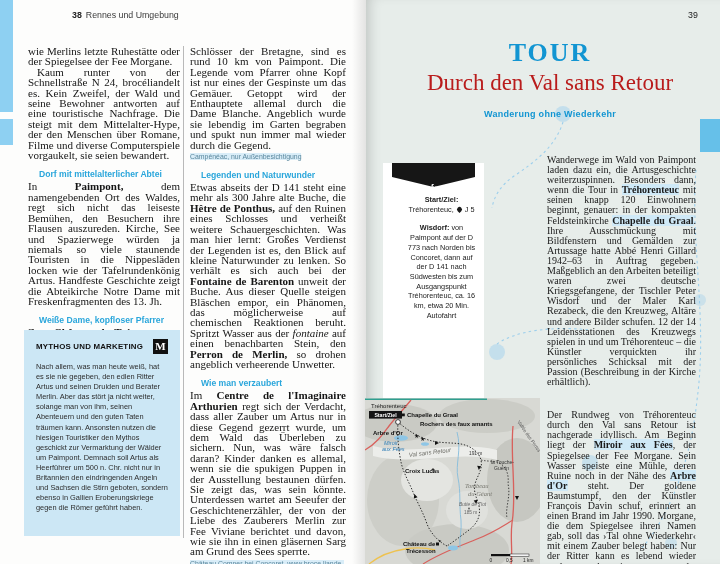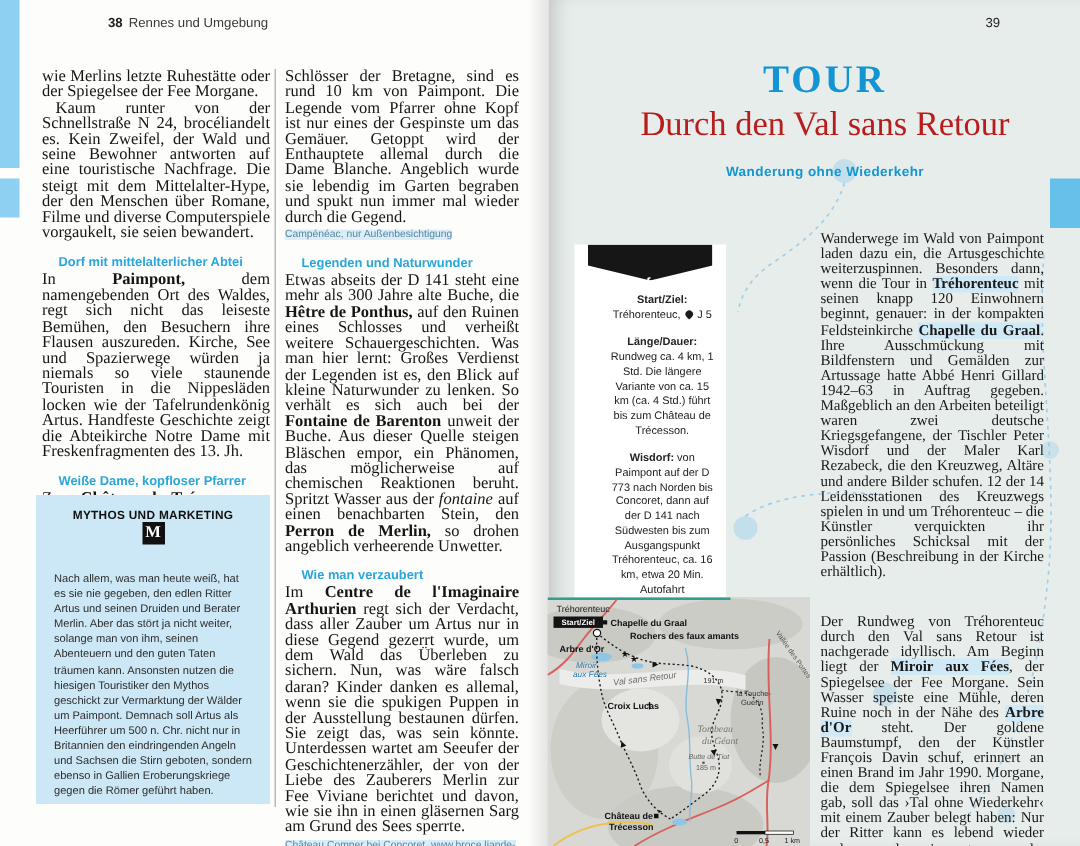--- a/index.html
+++ b/index.html
@@ -9,21 +9,21 @@
             box-shadow:inset 10px 0 14px -8px rgba(0,0,0,.20);}
   .gutter{position:absolute;left:352px;top:0;width:14px;height:564px;
           background:linear-gradient(to right,rgba(0,0,0,0),rgba(0,0,0,.10));}
   .edge-bar{position:absolute;left:0;width:13px;background:#8ed0f2;}
   .bar1{top:0;height:112px;}
   .bar2{top:119px;height:26px;}
   .edge-tab-right{position:absolute;left:700px;top:119px;width:20px;height:33px;background:#66c0e9;}
 
   .hdr{position:absolute;top:10px;font:8.8px "Liberation Sans",sans-serif;color:#3a3a3a;}
   .hdr-l{left:28px;margin-left:44px;}
-  .hdr-r{left:657px;font-weight:normal;color:#222;}
+  .hdr-r{left:688px;font-weight:normal;color:#222;}
   .pgnum{font-weight:bold;color:#222;}
   .hdr-l .sec{margin-left:4px;}
 
   .col{position:absolute;top:46px;color:#151515;}
   .col1{left:28px;width:152px;}
   .col2{left:190px;width:156px;}
   .vrule{position:absolute;left:183px;top:46px;width:1px;height:492px;background:#b9b9b9;}
 
   .body-p{margin:0;font-size:11px;line-height:10.4px;text-align:justify;}
   .body-p.indent{text-indent:9px;}
@@ -31,21 +31,21 @@
   .b{font-weight:bold;}
   .i{font-style:italic;}
   .hl{background:#cfe9f7;}
 
   .subhead{margin:9px 0 2px;font:bold 8.6px "Liberation Sans",sans-serif;color:#2aa6db;padding-left:11px;}
   .note{margin:2px 0 0;font:6.9px/9px "Liberation Sans",sans-serif;}
   .note-hl{background:#d9edf8;color:#58869c;}
 
   .mythos{position:absolute;left:24px;top:330px;width:156px;height:206px;background:#cce7f5;
           box-sizing:border-box;padding:9px 12px 8px;}
-  .mythos-head{display:flex;align-items:center;justify-content:space-between;margin-bottom:18px;flex-direction:column;}
+  .mythos-head{display:flex;align-items:center;justify-content:space-between;margin-bottom:8px;}
   .mythos-title{font:bold 7.9px "Liberation Sans",sans-serif;letter-spacing:.2px;color:#111;}
   .m-logo{display:inline-block;width:15px;height:15px;background:#101010;color:#fff;
           font:bold 11px/15px "Liberation Serif",serif;text-align:center;}
   .mythos-body{margin:0;font:7.4px/10.1px "Liberation Sans",sans-serif;color:#2c2c2c;text-align:left;}
 
   .tour-head{position:absolute;left:386px;top:38px;width:328px;text-align:center;}
   .kicker{font:bold 26px "Liberation Serif",serif;letter-spacing:2px;color:#1295d2;}
   .tour-title{margin-top:2px;font:23px "Liberation Serif",serif;color:#b91c1c;}
   .tour-sub{margin-top:13px;font:bold 9px "Liberation Sans",sans-serif;color:#1295d2;letter-spacing:.3px;}
 
@@ -139,24 +139,20 @@
   </div>
 
   <div class="infos">
     <div class="infos-banner"><span>Infos</span></div>
     <div class="infos-body">
       <p>
         <span class="lbl">Start/Ziel:</span><br>
         <span>Tréhorenteuc,</span>
         <span class="pin"></span>
         <span>J 5</span>
-      </p>
-      <p>
-        <span class="lbl">Länge/Dauer:</span><br>
-        <span>Rundweg ca. 4 km, 1 Std. Die längere Variante von ca. 15 km (ca. 4 Std.) führt bis zum Château de Trécesson.</span>
       </p>
       <p>
         <span class="lbl">Wisdorf:</span>
         <span>von Paimpont auf der D 773 nach Norden bis Concoret, dann auf der D 141 nach Südwesten bis zum Ausgangspunkt Tréhorenteuc, ca. 16 km, etwa 20 Min. Autofahrt</span>
       </p>
     </div>
   </div>
 
   <svg class="map" viewBox="0 0 175 166">
     <rect x="0" y="0" width="175" height="166" fill="#d8d9d4"></rect>

